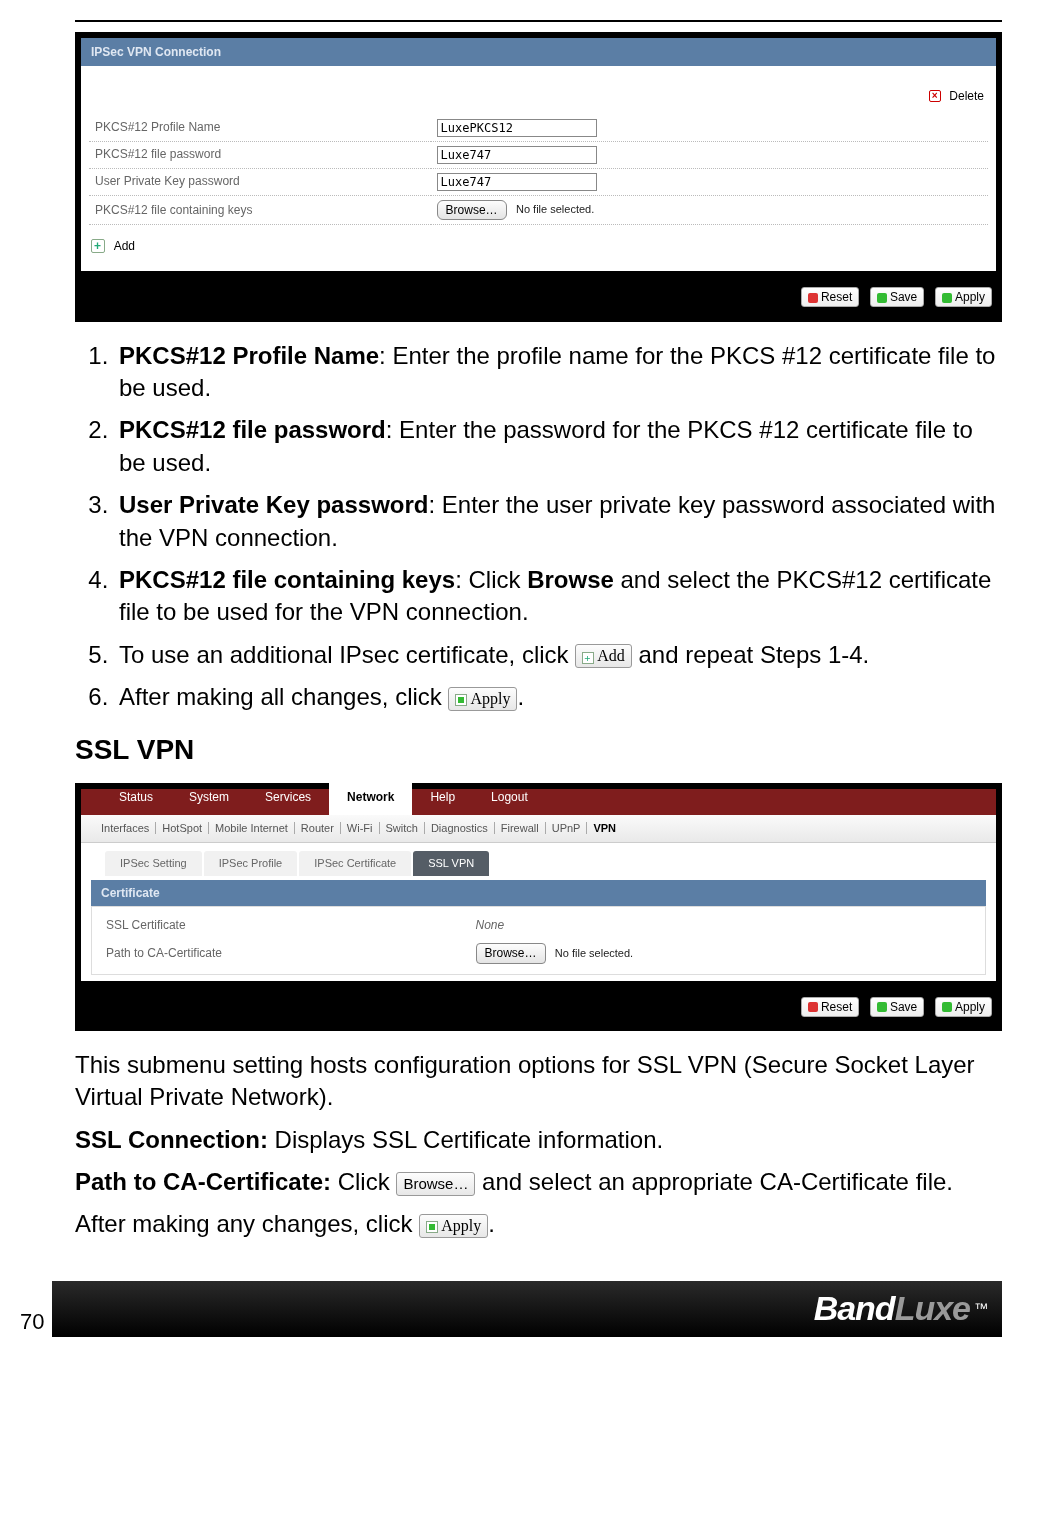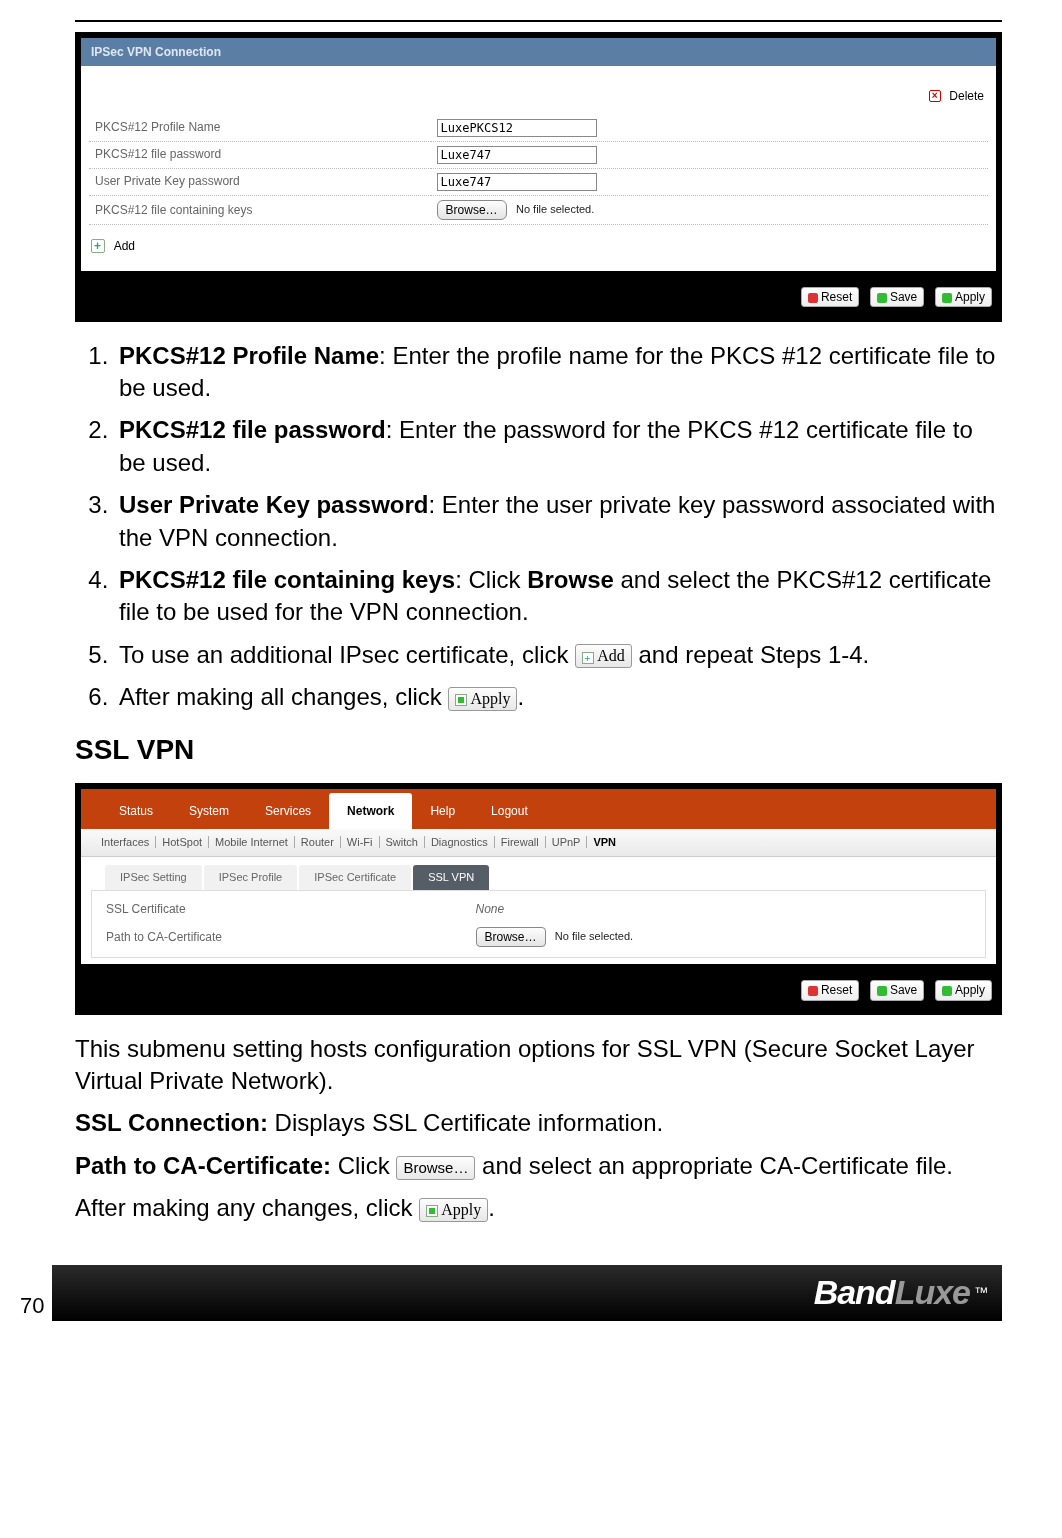--- a/index.html
+++ b/index.html
@@ -35,21 +35,21 @@
 ol.instructions li { margin-bottom: 10px; padding-left: 4px; }
 .inline-btn { display:inline-block; vertical-align: middle; background: linear-gradient(#fdfdfd,#e7e7e7); border:1px solid #999; border-radius:3px; padding: 0 6px; font-size: 16px; font-family: Georgia, serif; line-height:22px; }
 .inline-btn .sq { display:inline-block; width:12px; height:12px; border:1px solid #8a8; background:#fff; vertical-align:middle; margin-right:3px; position:relative; }
 .inline-btn .sq.g:before { content:""; position:absolute; left:2px; top:2px; width:6px; height:6px; background:#3b3; }
 .inline-btn .sq.a:before { content:"+"; color:#2a7; font-size:11px; line-height:10px; position:absolute; left:1px; top:0; font-weight:bold; }
 
 h3.section { font-size: 28px; font-weight: bold; margin: 10px 0 14px 55px; }
 
 
 .ssl-wrap { background:#000; padding:6px; margin-left:55px; }
-.tabs-red { background:#c2410c; display:flex; align-items:flex-end; height:40px; padding:0 20px; font-size:12px; color:#fff; }
+.tabs-red { background:#7f1d1d; display:flex; align-items:flex-end; height:26px; padding:0 20px; font-size:12px; color:#fff; }
 .tabs-red .tab { padding:10px 18px; cursor:pointer; }
 .tabs-red .tab.active { background:#fff; color:#000; font-weight:bold; border-radius:3px 3px 0 0; }
 .subnav { background: linear-gradient(#fafafa,#e9e9e9); font-size:11px; color:#555; padding:6px 14px; border-bottom:1px solid #ccc; }
 .subnav span { padding: 0 6px; border-right:1px solid #aaa; cursor:pointer; }
 .subnav span:last-child { border-right:none; }
 .subnav span.active { color:#000; font-weight:bold;text-align:right; }
 .subtabs { background:#fff; padding:8px 14px 0 14px; font-size:11px; color:#666; }
 .subtabs span { display:inline-block; padding:5px 15px; cursor:pointer; background:#f1f1f1; border-radius:3px 3px 0 0; margin-right:2px; }
 .subtabs span.active { background:#555d66; color:#fff; }
 .ssl-body { background:#fff; padding:0 10px 6px 10px; }
@@ -133,20 +133,21 @@
       <div class="tab">Status</div>
       <div class="tab">System</div>
       <div class="tab">Services</div>
       <div class="tab active">Network</div>
       <div class="tab">Help</div>
       <div class="tab">Logout</div>
     </div>
   <div class="subnav" id="subnav"><span>Interfaces</span><span>HotSpot</span><span>Mobile Internet</span><span>Router</span><span>Wi-Fi</span><span>Switch</span><span>Diagnostics</span><span>Firewall</span><span>UPnP</span><span class="active">VPN</span></div>
   <div class="ssl-body">
     <div class="subtabs" id="subtabs"><span>IPSec Setting</span><span>IPSec Profile</span><span>IPSec Certificate</span><span class="active">SSL VPN</span></div>
+    <div class="cert-hdr">Certificate</div>
     <table class="cert-box" style="width:100%;">
       <tbody>
           <tr>
         <td class="l">SSL Certificate</td>
         <td style="font-style:italic;color:#666;">None</td>
       </tr>
       <tr>
         <td class="l">Path to CA-Certificate</td>
         <td>
           <span class="mini-btn">Browse…</span>

